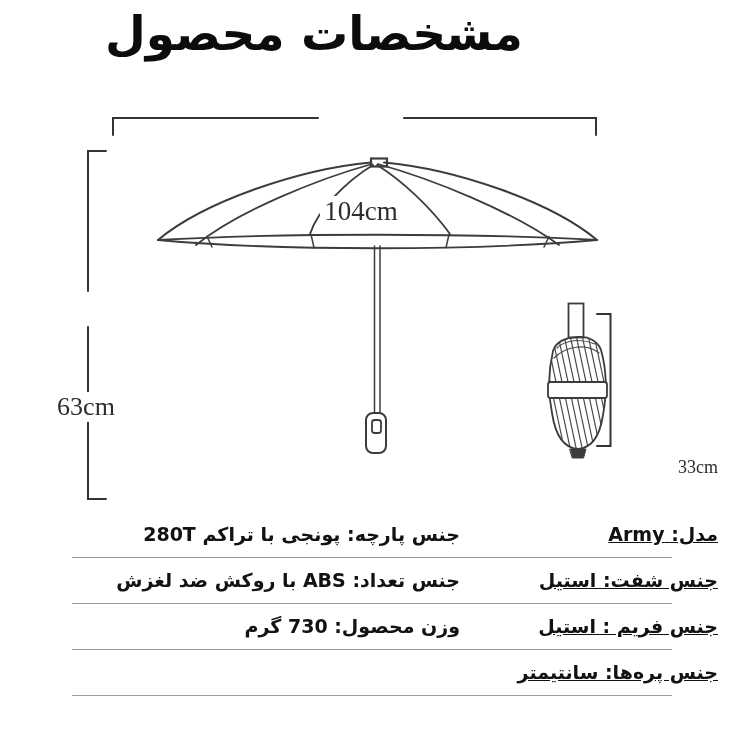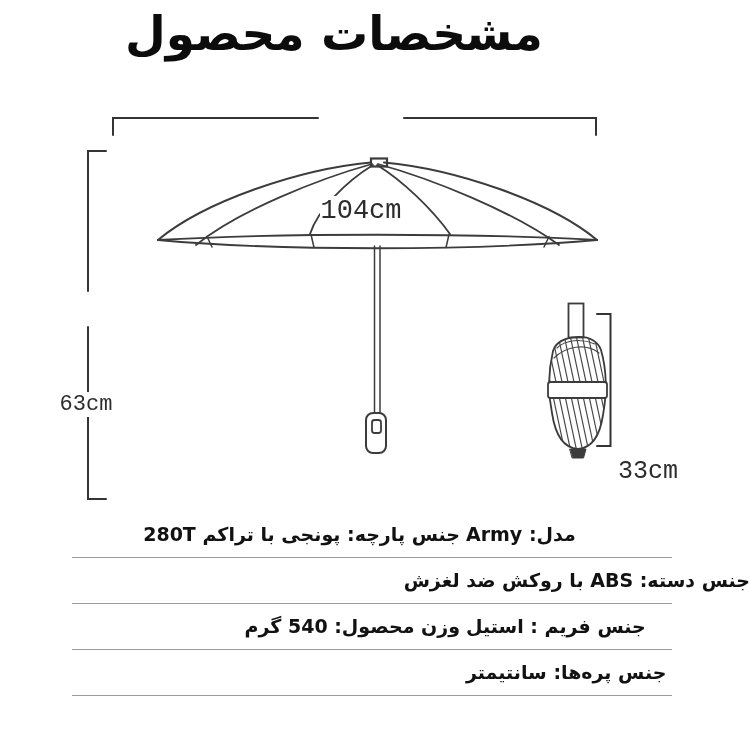--- a/index.html
+++ b/index.html
@@ -6,41 +6,40 @@
   body{
     width:750px;height:750px;position:relative;background:#ffffff;
     font-family:"DejaVu Sans",sans-serif;overflow:hidden;
   }
   
   .page-title{
     position:absolute;top:6px;left:0;width:628px;
     text-align:center;direction:rtl;
     font-size:47px;font-weight:bold;color:#0c0c0c;
     letter-spacing:-1px;
-    padding-left:20px;
   }
   
   .diagram{position:absolute;top:95px;left:0;width:750px;height:415px;}
   .dim-label{
     position:absolute;color:#2d2d2d;
-    font-family:Liberation Mono, monospace;
+    font-family:Liberation Serif, serif;
     font-weight:400;text-align:center;background:#fff;
   }
   .dim-104{top:101px;left:320px;width:82px;font-size:27px;}
-  .dim-63{top:297px;left:48px;width:76px;font-size:22px;}
-  .dim-33{top:362px;left:611px;width:74px;font-size:25px;}
+  .dim-63{top:297px;left:48px;width:76px;font-size:26px;}
+  .dim-33{top:362px;left:661px;width:74px;font-size:18px;}
   
   .spec-table{
     position:absolute;top:512px;left:0;width:750px;direction:rtl;
     color:#121212;font-weight:700;font-size:19px;
   }
   .spec-row{display:flex;height:45px;line-height:45px;}
   .cell-r{
     flex:0 0 290px;box-sizing:border-box;padding-left:6px;
-    padding-right:22px;text-align:left;white-space:nowrap;
+    padding-right:32px;text-align:right;white-space:nowrap;text-decoration:underline;
   }
   .cell-l{flex:1;white-space:nowrap;}
   .divider{height:1px;background:#9c9c9c;width:600px;margin-right:78px;}
 </style>
 </head>
 <body>
 
 <div class="page-title">مشخصات محصول</div>
 
 <div class="diagram">
@@ -130,27 +129,28 @@
 
 <div class="spec-table" dir="rtl">
 
   <div class="spec-row">
     <div class="cell-r">مدل: Army</div>
     <div class="cell-l">جنس پارچه: پونجی با تراکم 280T</div>
   </div>
   <div class="divider"></div>
 
   <div class="spec-row">
-    <div class="cell-l">جنس دسته: ABS با روکش ضد لغزش</div>
+    <div class="cell-r">جنس شفت: استیل</div>
+    <div class="cell-l">جنس تعداد: ABS با روکش ضد لغزش</div>
   </div>
   <div class="divider"></div>
 
   <div class="spec-row">
     <div class="cell-r">جنس فریم : استیل</div>
-    <div class="cell-l">وزن محصول:  540 گرم</div>
+    <div class="cell-l">وزن محصول:  730 گرم</div>
   </div>
   <div class="divider"></div>
 
   <div class="spec-row">
     <div class="cell-r">جنس پره‌ها: سانتیمتر</div>
   </div>
   <div class="divider"></div>
 
   <div class="spec-row">
   </div>

